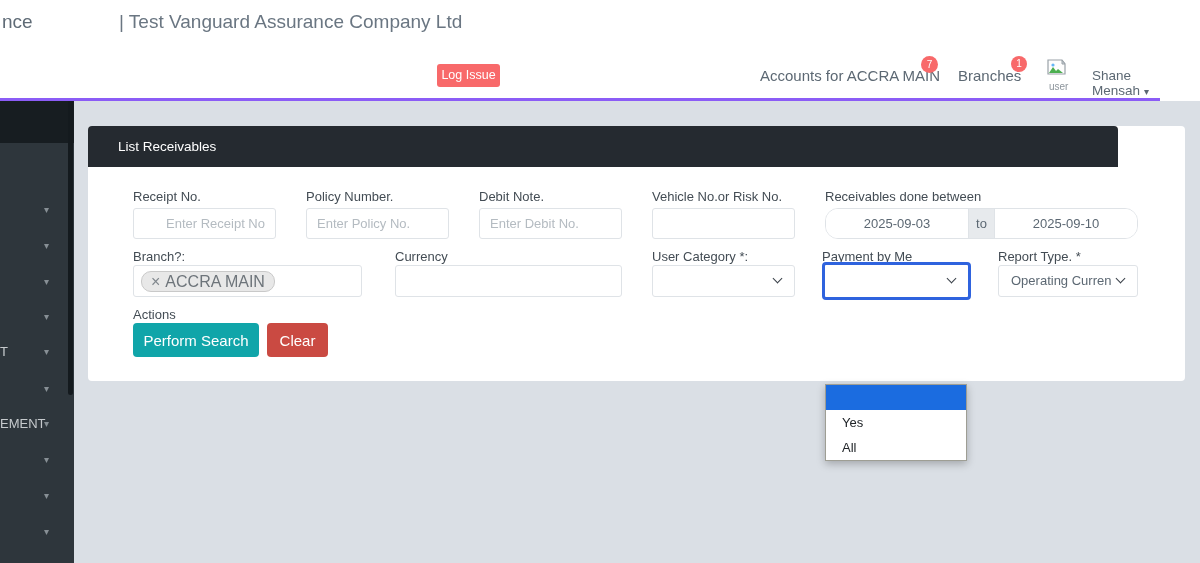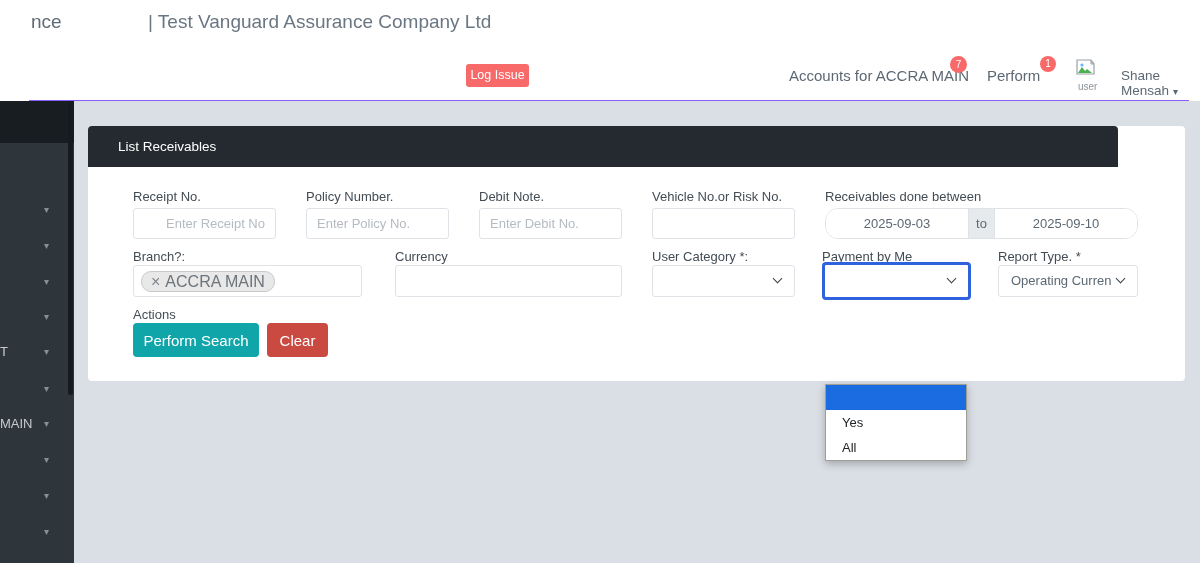--- a/index.html
+++ b/index.html
@@ -1,20 +1,20 @@
 <!DOCTYPE html>
 <html><head>
 <meta charset="utf-8">
 <style>
   * { margin:0; padding:0; box-sizing:border-box; }
   body { width:1200px; height:563px; font-family:"Liberation Sans", sans-serif; }
   .screen { position:relative; width:1200px; height:563px; background:#fff; overflow:hidden; }
 
   
-  .topbar { position:absolute; left:0; top:0; width:1160px; height:101px; background:#fff; border-bottom:1px solid #8b5cf6;margin-left:29px; }
+  .topbar { position:absolute; left:0; top:0; width:1160px; height:101px; background:#fff; border-bottom:3px solid #8b5cf6; }
   .brand-frag { position:absolute; left:2px; top:11px; font-size:19px; color:#5f6b76; }
   .company-title { position:absolute; left:119px; top:11px; font-size:19px; color:#6a7682; }
   .log-issue { position:absolute; left:437px; top:64px; width:63px; height:23px; background:#f8696a; color:#fff; font-size:12.5px; line-height:23px; text-align:center; border:none; border-radius:3px; cursor:pointer; }
   .search-pill { position:absolute; left:530px; top:61px; width:200px; height:29px; border:1px solid #dfe3e8; border-radius:15px; padding:0 16px; font-size:13px; color:#495057; outline:none; font-family:inherit; }
   .search-pill::placeholder { color:#a8b0b8; }
   .nav-link { position:absolute; top:67px; font-size:15px; color:#5c6873; cursor:pointer; }
   .nav-accounts { left:760px; }
   .nav-branches { left:958px; }
   .badge { position:absolute; background:#f8696a; color:#fff; border-radius:50%; text-align:center; font-size:10px; }
   .badge-accounts { left:921px; top:56px; width:17px; height:17px; line-height:17px; }
@@ -71,21 +71,21 @@
 <body>
 
 <div class="screen">
 
   <div class="topbar">
     <span class="brand-frag">nce</span>
     <span class="company-title">| Test Vanguard Assurance Company Ltd</span>
     <button class="log-issue">Log Issue</button>
     <span class="nav-link nav-accounts">Accounts for ACCRA MAIN</span>
     <span class="badge badge-accounts">7</span>
-    <span class="nav-link nav-branches">Perform</span>
+    <span class="nav-link nav-branches">Branches</span>
     <span class="badge badge-branches">1</span>
     <div class="avatar-wrap">
       <span>
         <svg width="22" height="20" viewBox="0 0 22 20" style="position:absolute;left:0;top:0">
           <path d="M1 1 h14 l3 4 v10 h-17 z" fill="#fdfdfd" stroke="#9aa2a8" stroke-width="1.2"></path>
           <path d="M15 1 l3 4 h-3 z" fill="#c9d0d5" stroke="#9aa2a8" stroke-width="1"></path>
           <path d="M2 14 l4-6 3 4 2-2 5 4 z" fill="#4caf50"></path>
           <circle cx="6" cy="6" r="1.6" fill="#64b5f6"></circle>
         </svg>
       </span>
@@ -100,21 +100,21 @@
 
     <aside class="sidebar">
       <div class="sidebar-top"></div>
       <div class="sidebar-thumb"></div>
       <div class="side-row" style="top:101px"><span></span><span class="side-caret">▾</span></div>
       <div class="side-row" style="top:137px"><span></span><span class="side-caret">▾</span></div>
       <div class="side-row" style="top:173px"><span></span><span class="side-caret">▾</span></div>
       <div class="side-row" style="top:208px"><span></span><span class="side-caret">▾</span></div>
       <div class="side-row" style="top:243px"><span>T</span><span class="side-caret">▾</span></div>
       <div class="side-row" style="top:280px"><span></span><span class="side-caret">▾</span></div>
-      <div class="side-row" style="top:315px"><span>MAIN</span><span class="side-caret">▾</span></div>
+      <div class="side-row" style="top:315px"><span>EMENT</span><span class="side-caret">▾</span></div>
       <div class="side-row" style="top:351px"><span></span><span class="side-caret">▾</span></div>
       <div class="side-row" style="top:387px"><span></span><span class="side-caret">▾</span></div>
       <div class="side-row" style="top:423px"><span></span><span class="side-caret">▾</span></div>
     </aside>
 
     <section class="card">
       <div class="card-header">
         <span class="card-title">List Receivables</span>
       </div>
 

